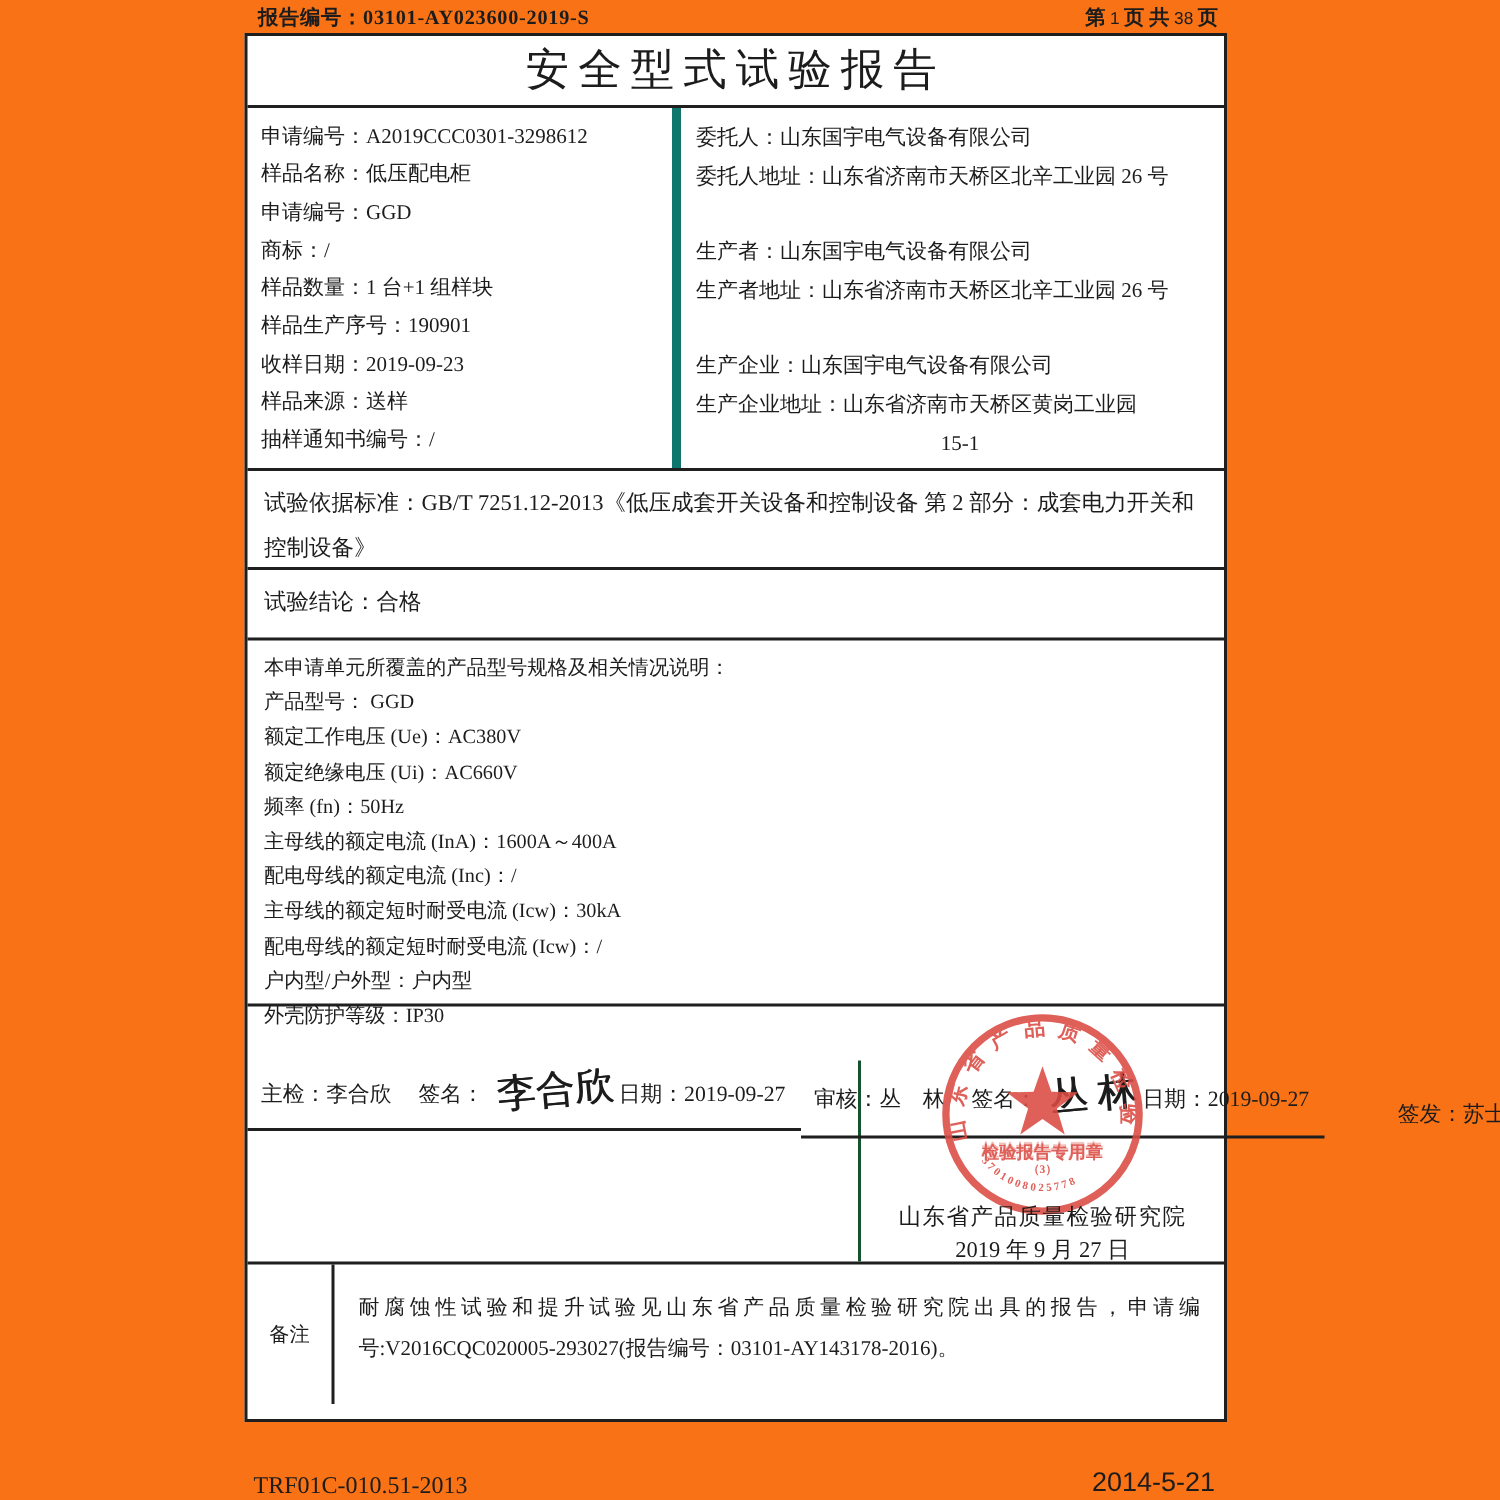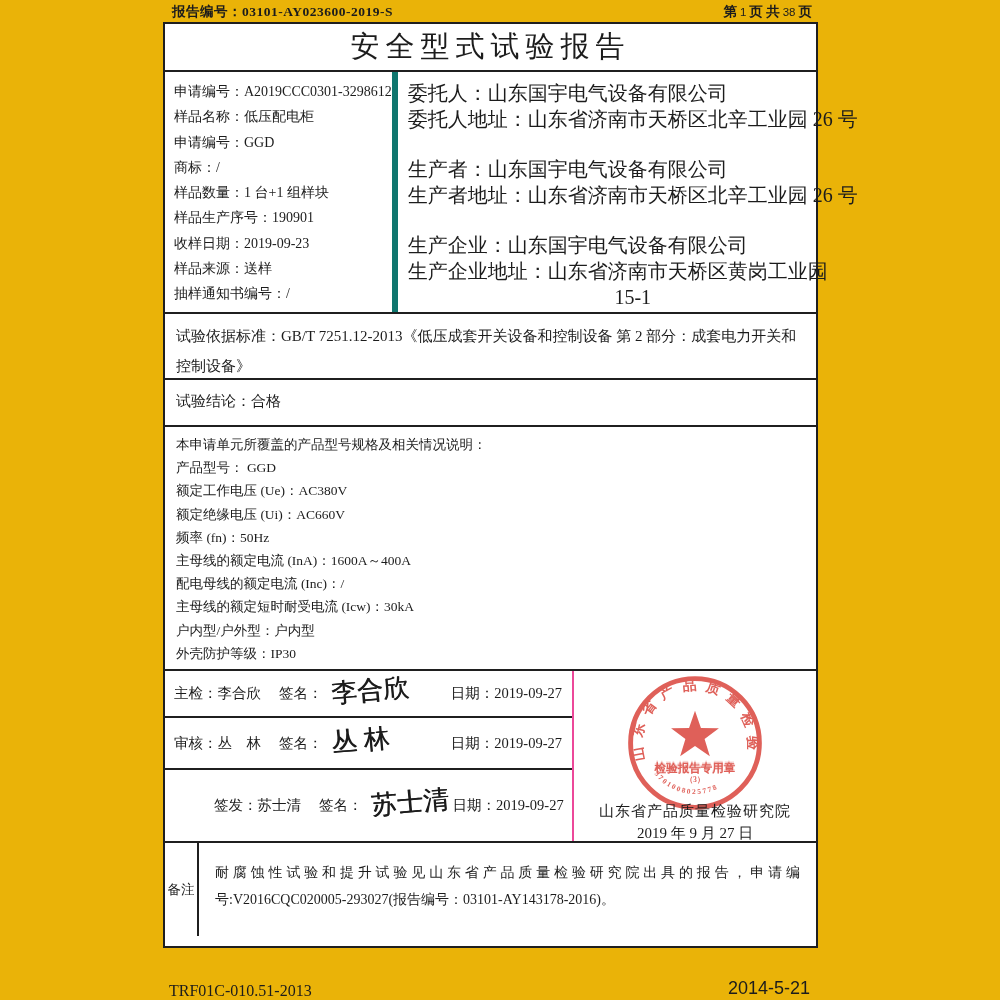--- a/index.html
+++ b/index.html
@@ -1,65 +1,65 @@
 <!DOCTYPE html>
 <html><head>
 <meta charset="utf-8">
 <style>
   * { margin:0; padding:0; box-sizing:border-box; }
   html,body { width:1000px; height:1000px; background:#ffffff; }
   body { font-family:"Liberation Serif","DejaVu Serif",serif; color:#1c1c1c; position:relative; }
-  .page { position:absolute; left:0; top:0; width:1000px; height:1000px; background:#eab308; }
+  .page { position:absolute; left:0; top:0; width:1000px; height:1000px; background:#f97316; }
 
   
   .page-head { position:absolute; left:163px; top:3px; width:655px; height:18px; font-size:13.5px; font-weight:bold; }
   .page-head .rno { position:absolute; left:9px; top:0; letter-spacing:.5px; }
   .page-head .pinfo { position:absolute; right:6px; top:0; }
   .page-head .pinfo .num { font-size:11.5px; font-weight:normal; padding:0 3px; font-family:"Liberation Sans",sans-serif; }
 
   
   .doc-table { position:absolute; left:163px; top:22px; width:655px; height:926px; border:2px solid #1f1f1f; display:flex; flex-direction:column; background:#fff; }
   .row { border-bottom:2px solid #1f1f1f; flex:none; }
   .row:last-child { border-bottom:none; }
 
   .title-row { height:48px; display:flex; align-items:center; justify-content:center; }
   .title-row .t { font-size:29px; letter-spacing:6px; }
 
   .info-row { height:242px; display:flex; }
   .info-left { width:289px; border-right:6px solid #0f766e; padding:7px 0 12px 9px; font-size:14px; }
   .info-left .ln { height:25.3px; line-height:25.3px; white-space:nowrap; }
-  .info-right { flex:1; padding:8px 0 0 10px; font-size:20px;border-radius:10px; }
+  .info-right { flex:1; padding:8px 0 0 10px; font-size:14px;border-radius:10px; }
   .grp { margin-bottom:24px; }
   .grp .ln { line-height:26px; white-space:nowrap; }
   .grp .overflow { text-align:center; line-height:26px; }
 
   .std-row { height:66px; padding:7px 11px 0 11px; font-size:15px; line-height:30px; }
   .concl-row { height:47px; padding:12px 11px 0 11px; font-size:15px; }
 
   .cov-row { height:244px; padding:6px 11px 12px 11px; font-size:13.5px; }
   .cov-row .ln { height:23.2px; line-height:23.2px; white-space:nowrap; }
 
   .sig-row { height:172px; display:flex; }
-  .sig-left { width:409px; border-right:2px solid #ec4899; display:flex; flex-direction:column; }
+  .sig-left { width:409px; border-right:2px solid #14532d; display:flex; flex-direction:row;margin-top:36px; }
   .sig-line { border-bottom:2px solid #1f1f1f; display:flex; align-items:center; font-size:14.5px; position:relative; }
   .sig-line:last-child { border-bottom:none; }
   .sig-1 { height:47px; } .sig-2 { height:52px; } .sig-3 { height:71px;padding-left:40px; }
   .sig-role { margin-left:9px; white-space:nowrap; }
   .sig-siglabel { margin-left:18px; white-space:nowrap; }
   .handwrite { display:inline-block; font-size:26px; transform:rotate(-5deg); margin:0 4px 6px 8px; white-space:nowrap; text-shadow:.6px 0 0 currentColor; }
   .sig-date { margin-left:auto; margin-right:10px; white-space:nowrap; }
 
   .stamp-cell { flex:1; position:relative; }
   .stamp-svg { position:absolute; left:50%; top:2px; transform:translateX(-50%); width:140px; height:140px; opacity:.88; }
   .stamp-org { position:absolute; left:0; right:0; top:131px; text-align:center; font-size:15px; letter-spacing:1px; }
   .stamp-date { position:absolute; left:0; right:0; top:153px; text-align:center; font-size:15px; }
   .seal-double { filter:drop-shadow(0 -2px 0 rgba(219,75,67,.45)); }
 
   .remark-row { height:93px; display:flex; }
-  .remark-label { width:34px; border-right:2px solid #1f1f1f; display:flex; align-items:center; justify-content:center; font-size:13.5px; }
+  .remark-label { width:58px; border-right:2px solid #1f1f1f; display:flex; align-items:center; justify-content:center; font-size:13.5px; }
   .remark-body { flex:1; padding:16px 16px 0 16px; font-size:14px; line-height:27px; text-align:justify; }
 
   .page-foot { position:absolute; left:163px; top:978px; width:655px; height:20px; }
   .page-foot .code { position:absolute; left:6px; top:4px; font-size:16px; }
   .page-foot .date { position:absolute; right:8px; top:0; font-size:18px; font-family:"Liberation Sans","DejaVu Sans",sans-serif; }
 </style>
 </head>
 <body>
 
 <div class="page">
@@ -117,20 +117,21 @@
 
     <div class="row cov-row">
       <div class="ln">本申请单元所覆盖的产品型号规格及相关情况说明：</div>
       <div class="ln">产品型号：  GGD</div>
       <div class="ln">额定工作电压 (Ue)：AC380V</div>
       <div class="ln">额定绝缘电压 (Ui)：AC660V</div>
       <div class="ln">频率 (fn)：50Hz</div>
       <div class="ln">主母线的额定电流 (InA)：1600A～400A</div>
       <div class="ln">配电母线的额定电流 (Inc)：/</div>
       <div class="ln">主母线的额定短时耐受电流 (Icw)：30kA</div>
+      <div class="ln">配电母线的额定短时耐受电流 (Icw)：/</div>
       <div class="ln">户内型/户外型：户内型</div>
       <div class="ln">外壳防护等级：IP30</div>
     </div>
 
     <div class="row sig-row">
       <div class="sig-left">
         <div class="sig-line sig-1">
           <span class="sig-role">主检：李合欣</span>
           <span class="sig-siglabel">签名：</span>
           <span class="handwrite">李合欣</span>

